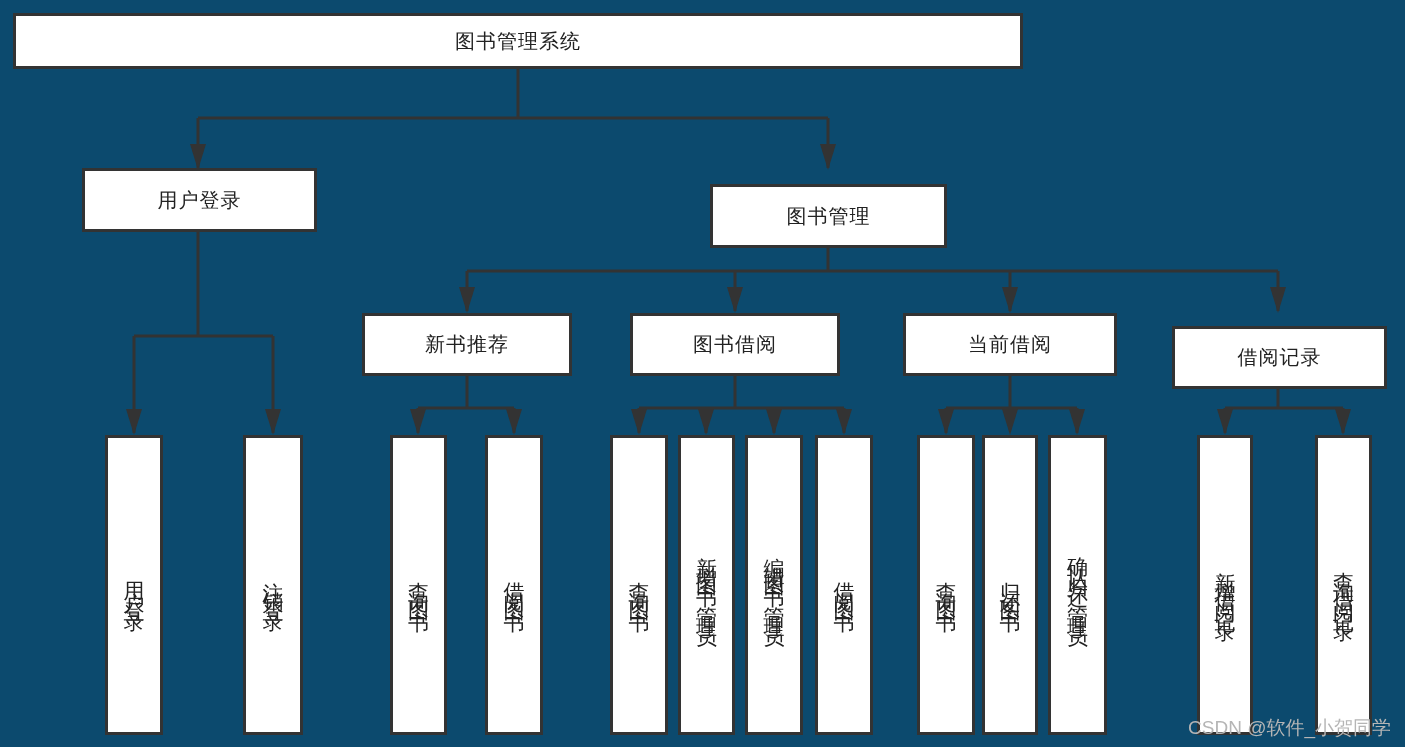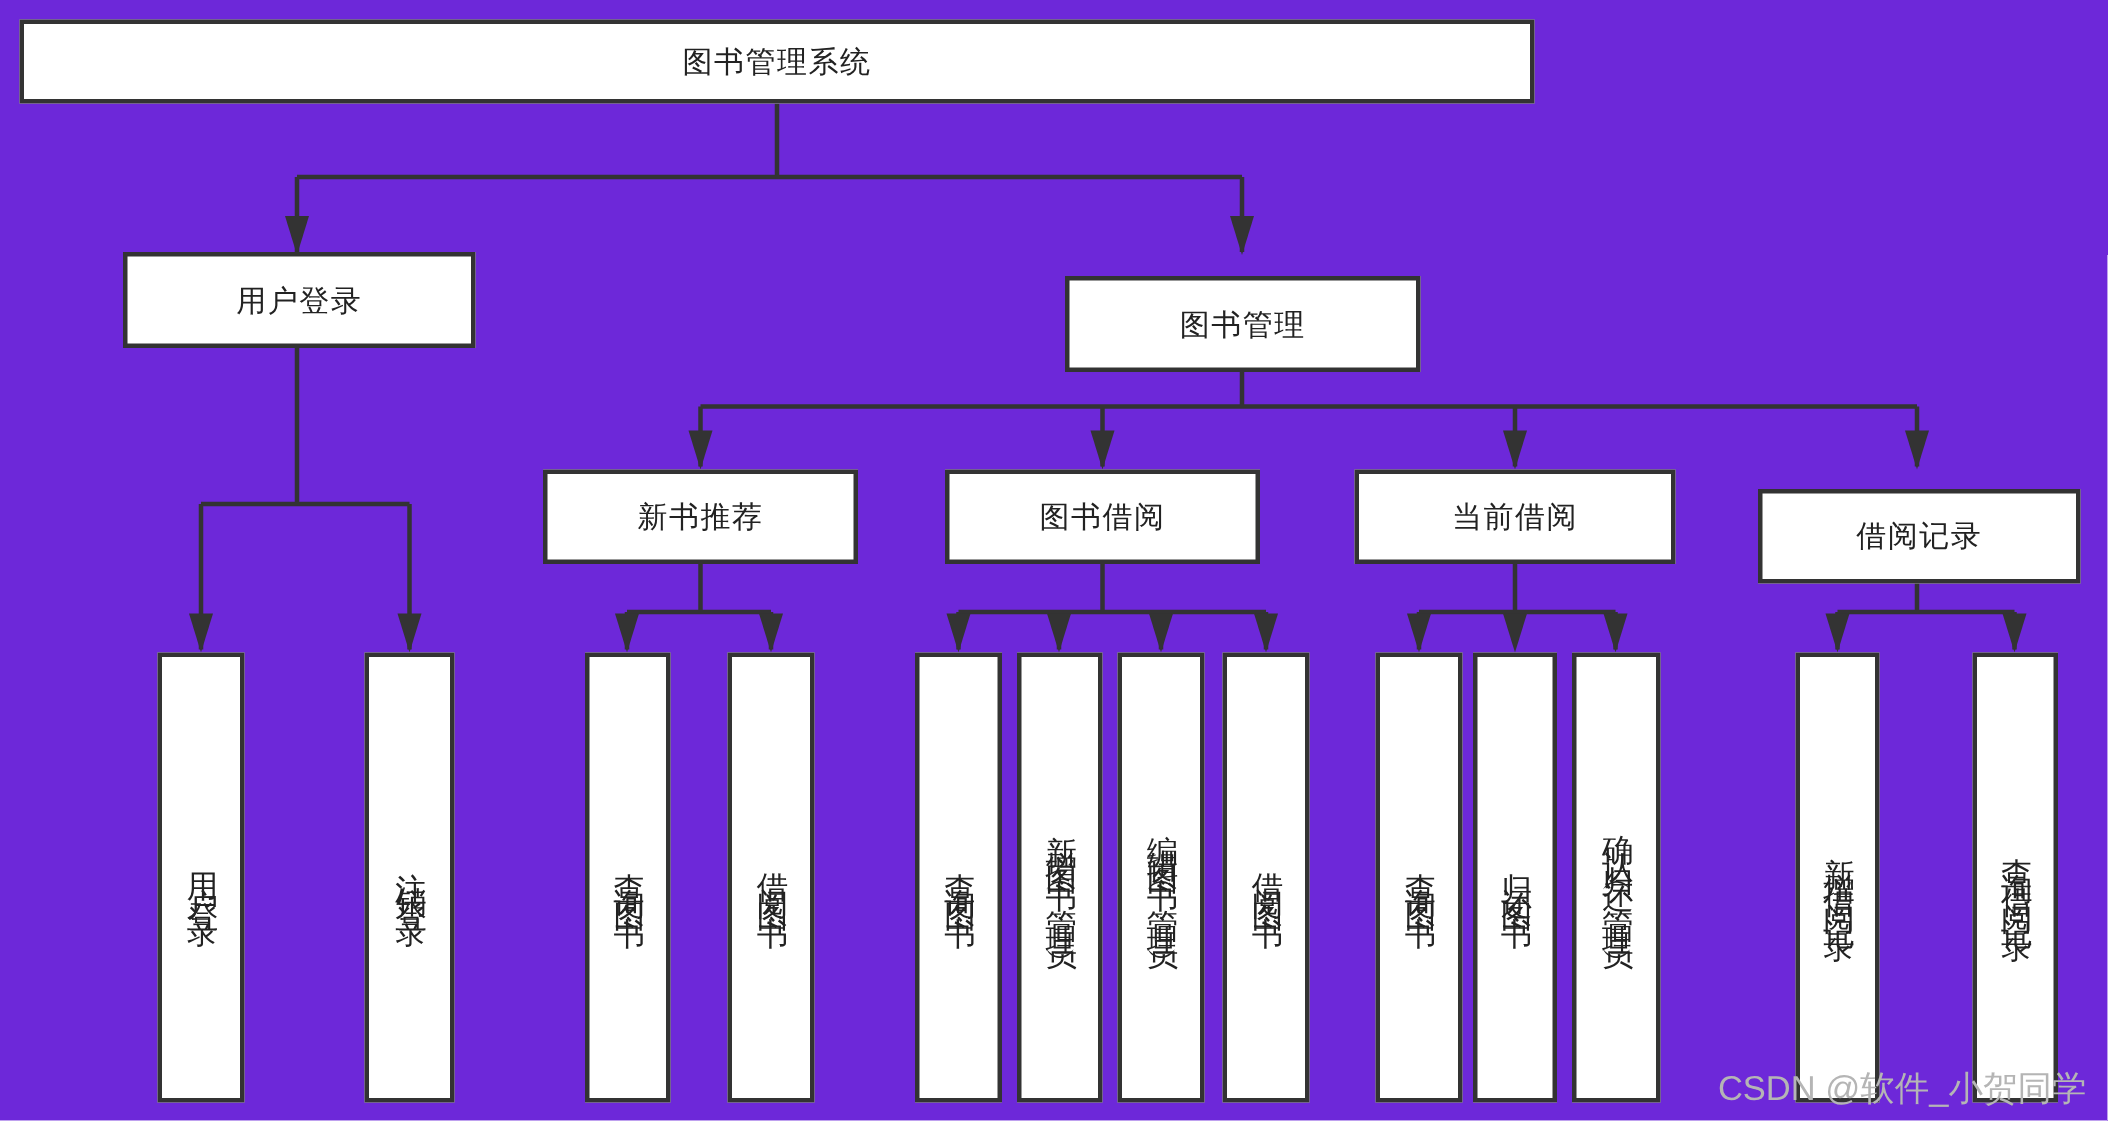--- a/index.html
+++ b/index.html
@@ -1,20 +1,20 @@
 <!DOCTYPE html>
 <html><head>
 <meta charset="utf-8">
 <style>
   html, body { margin: 0; padding: 0; background: #ffffff; }
   .canvas {
     position: relative;
     width: 1405px;
     height: 747px;
-    background: #6d28d9;
+    background: #0c4a6e;
     overflow: hidden;
     font-family: "Liberation Sans", "DejaVu Sans", sans-serif;
   }
   .box {
     position: absolute;
     box-sizing: border-box;
     background: #ffffff;
     border: 3px solid #333333;
     color: #222222;
     display: flex;
@@ -40,21 +40,21 @@
     position: absolute;
     left: 0; top: 0;
     z-index: 1;
   }
   .connectors path { stroke: #333333; stroke-width: 3; fill: none; }
   .connectors polygon { fill: #333333; stroke: none; }
   .watermark {
     position: absolute;
     right: 14px;
     bottom: 6px;
-    font-size: 23px;
+    font-size: 19px;
     color: #b5b5b5;
     z-index: 3;
     white-space: nowrap;
   }
 </style>
 </head>
 <body>
 
 <div class="canvas">
 

